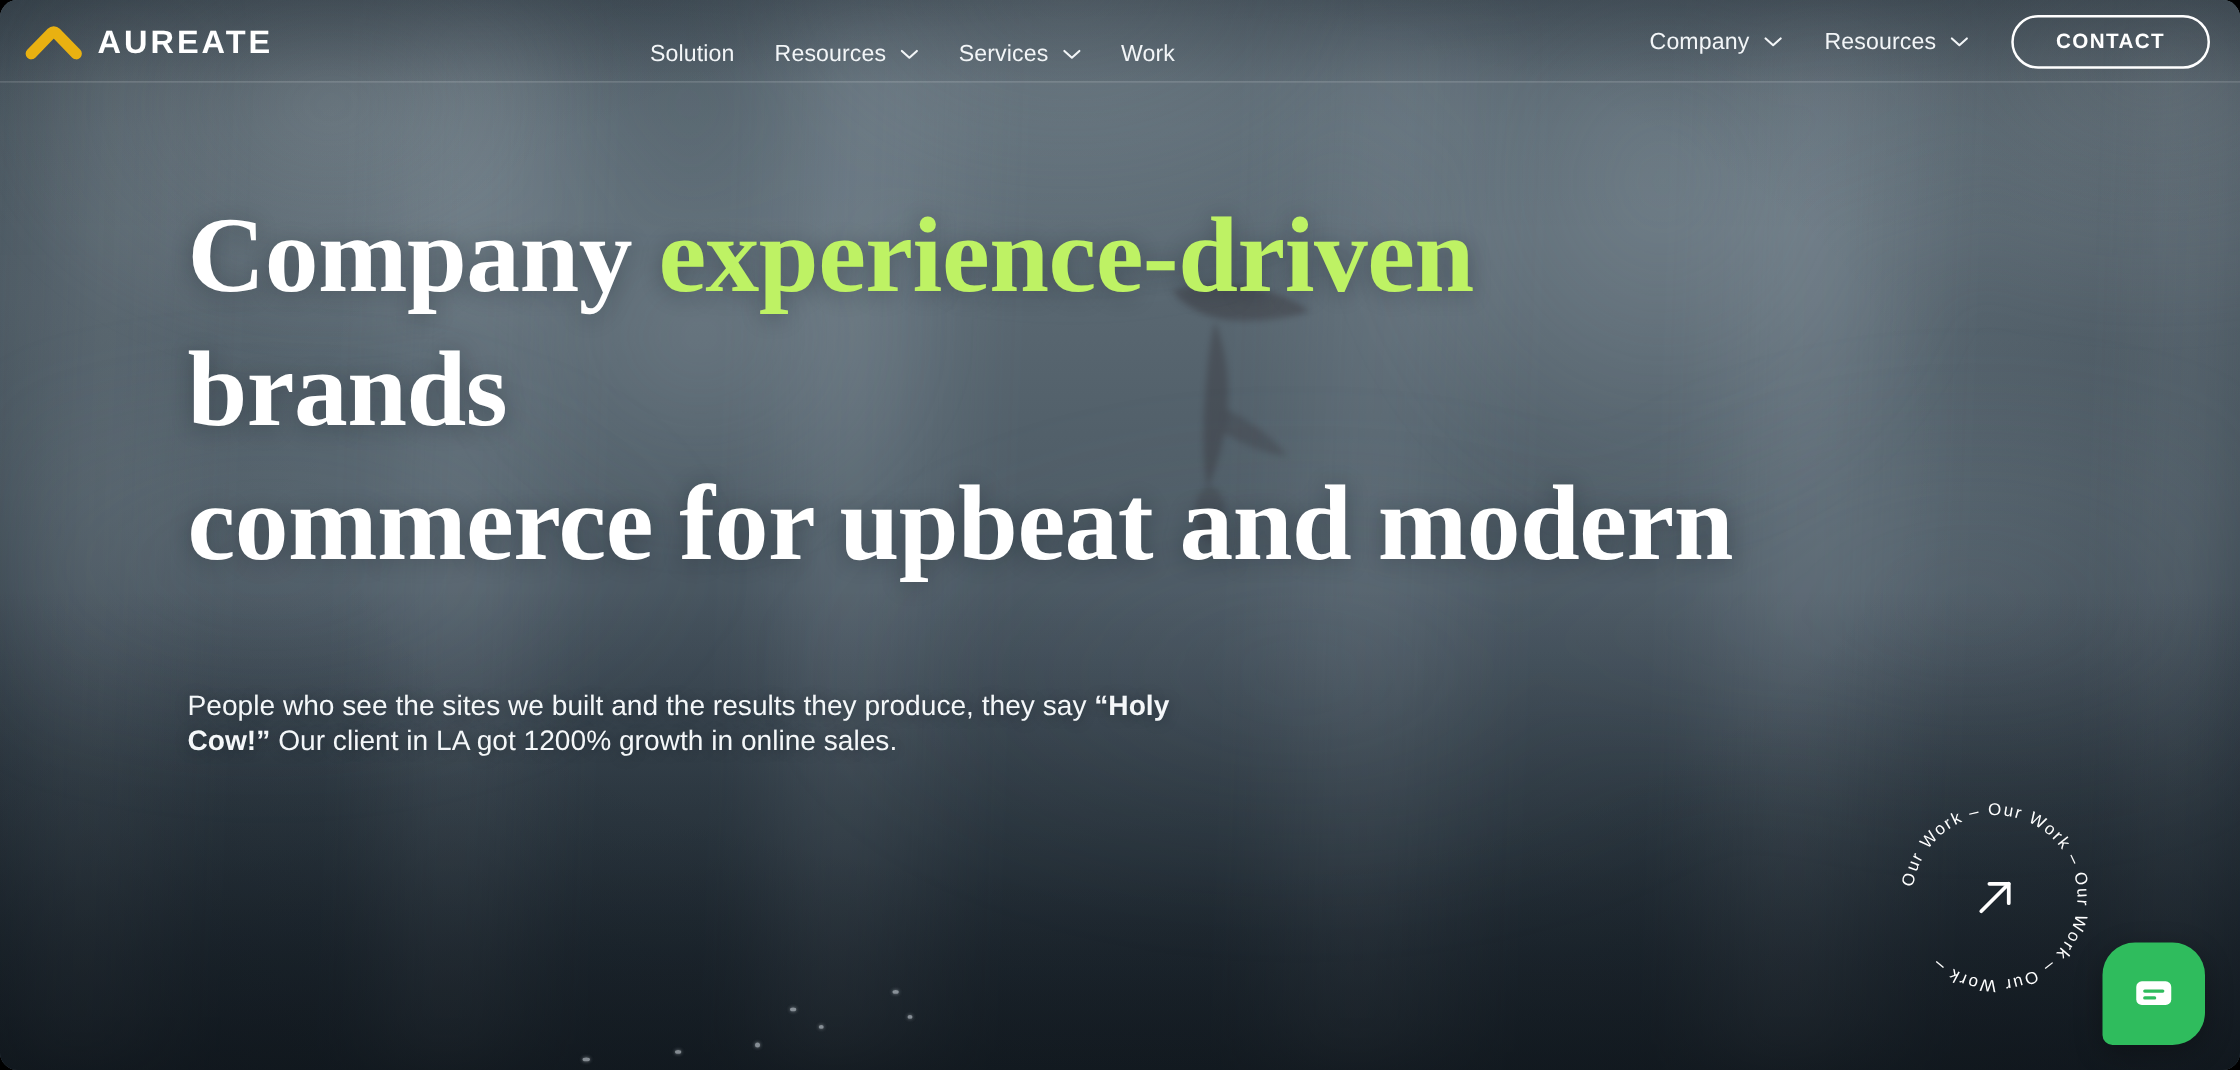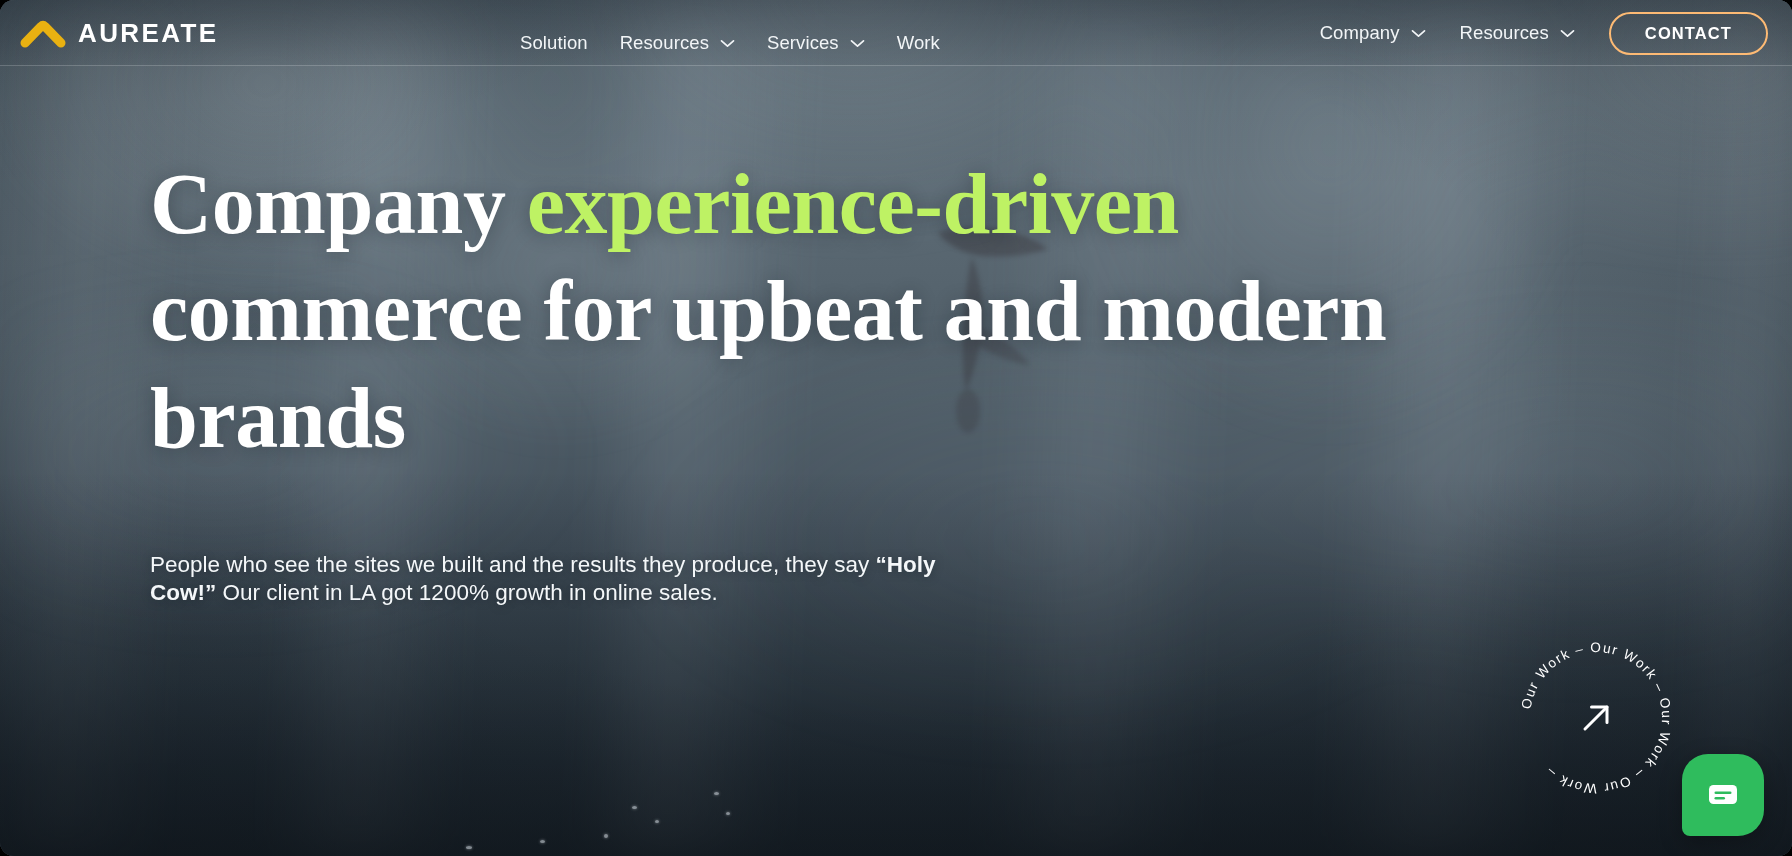--- a/index.html
+++ b/index.html
@@ -132,21 +132,21 @@
     letter-spacing: .1px;
     cursor: pointer;
     white-space: nowrap;
   }
   .chev { width: 15px; height: 9px; display: block; flex: none; }
 
   .contact-btn {
     display: flex; align-items: center; justify-content: center;
     height: 43px;
     padding: 0 34px;
-    border: 2px solid #fdba74;
+    border: 2px solid #ffffff;
     border-radius: 999px;
     color: #ffffff;
     font-size: 16.5px;
     font-weight: 700;
     letter-spacing: 1.1px;
     background: transparent;
     cursor: pointer;
     white-space: nowrap;
   }
 
@@ -297,22 +297,22 @@
         </svg>
       </div>
       <div class="contact-btn">CONTACT</div>
     </nav>
   </header>
 
   <section class="hero">
 
     <h1 class="headline">
       <span>Company </span><span class="accent">experience-driven</span>
+      <span style="display: block;">brands</span>
       <span style="display: block;">commerce for upbeat and modern</span>
-      <span style="display: block;">brands</span>
     </h1>
 
     <p class="subcopy">
       <span>People who see the sites we built and the results they produce, they say </span><b>“Holy Cow!”</b><span> Our client in LA got 1200% growth in online sales.</span>
     </p>
 
     <div class="work-badge">
       <svg viewBox="0 0 168 168" width="168" height="168">
         <defs>
           <path id="workCircle" d="M 84,84 m -66,0 a 66,66 0 1,1 132,0 a 66,66 0 1,1 -132,0"></path>

